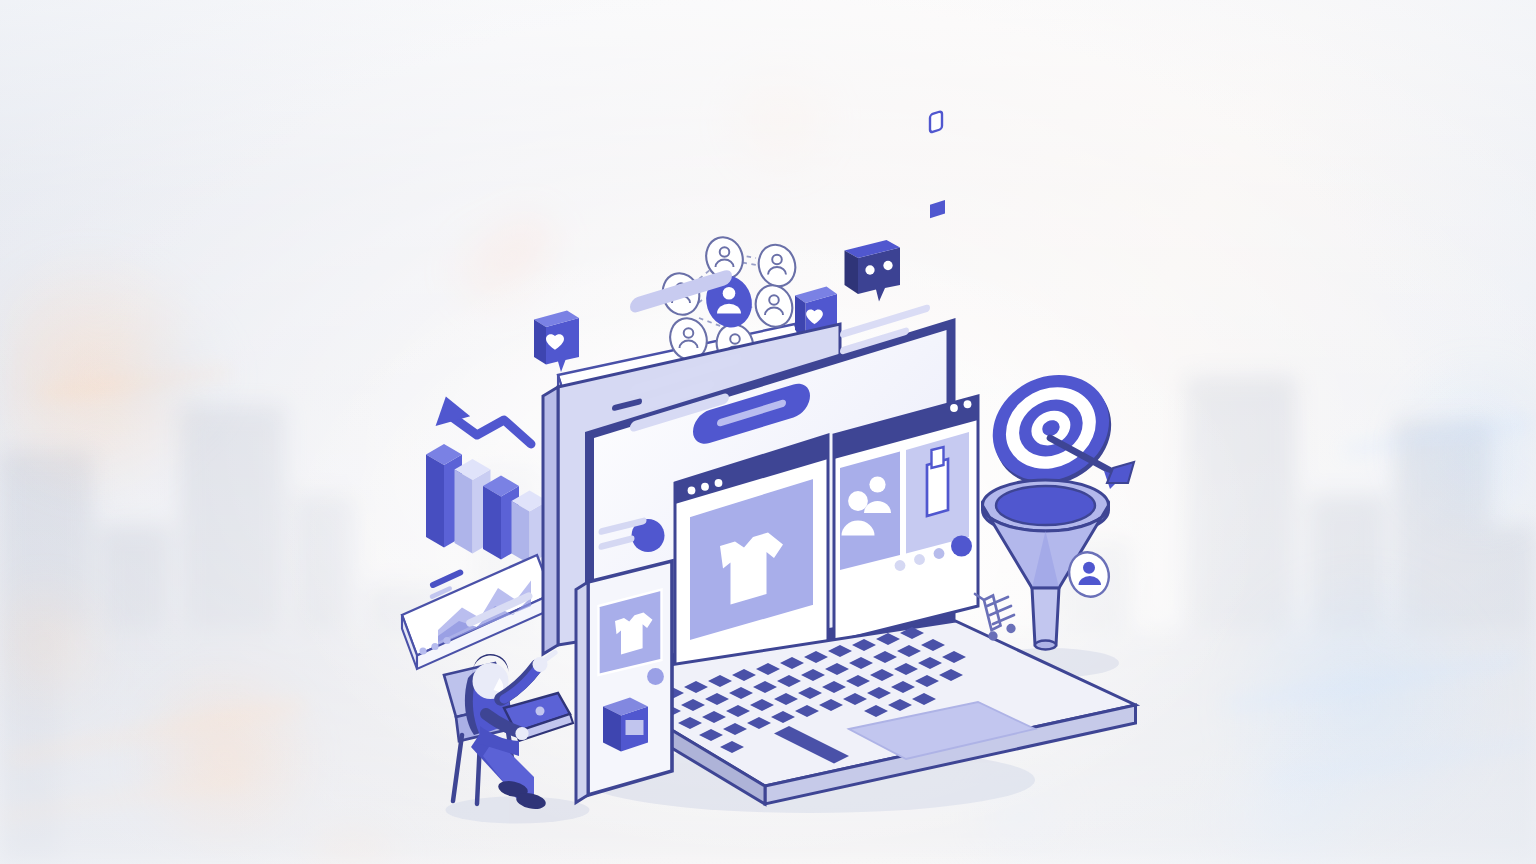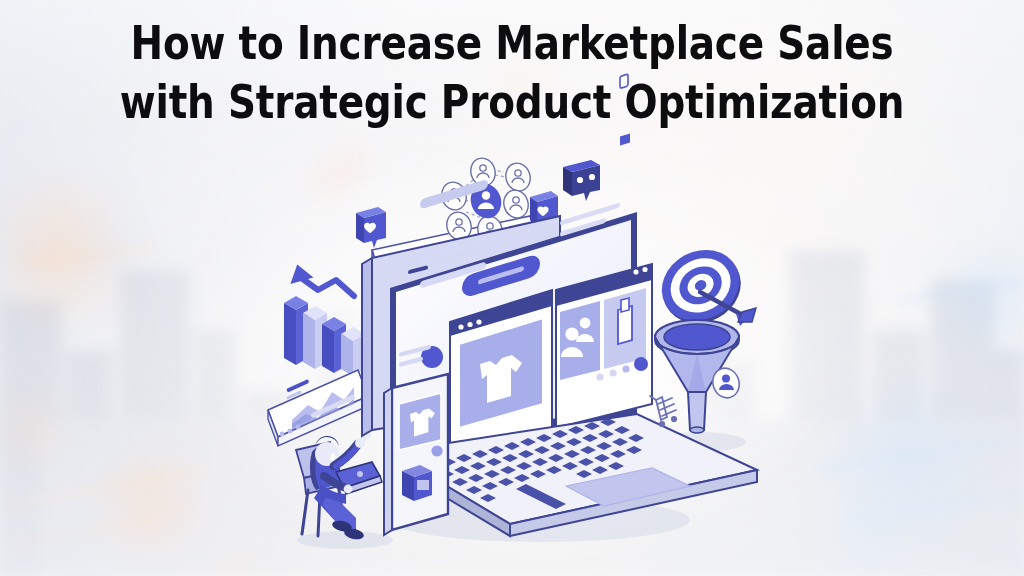--- a/index.html
+++ b/index.html
@@ -104,24 +104,20 @@
       <line x1="820" y1="470" x2="1010" y2="440" stroke-width="10"></line>
       <line x1="850" y1="520" x2="1020" y2="495" stroke-width="8"></line>
       <line x1="900" y1="300" x2="1020" y2="282" stroke-width="7"></line>
     </g>
   </svg>
 
   <div class="bg-layer bg-bokeh"></div>
   <div class="bg-layer bg-haze"></div>
   <div class="bg-layer bg-vignette"></div>
 
-  <div class="heading">
-    <span class="line">How to Increase Marketplace Sales</span>
-    <span class="line">with Strategic Product Optimization</span>
-  </div>
 
   <svg id="art" viewBox="0 0 1024 576">
     <defs>
       <linearGradient id="gScreen" x1="0" y1="0" x2="1" y2="1">
         <stop offset="0" stop-color="#ffffff"></stop>
           <stop offset="1" stop-color="#e7e9f9"></stop>
       </linearGradient>
       <linearGradient id="gPeri" x1="0" y1="0" x2="0" y2="1">
         <stop offset="0" stop-color="#a8aeea"></stop>
           <stop offset="1" stop-color="#8f96e0"></stop>

